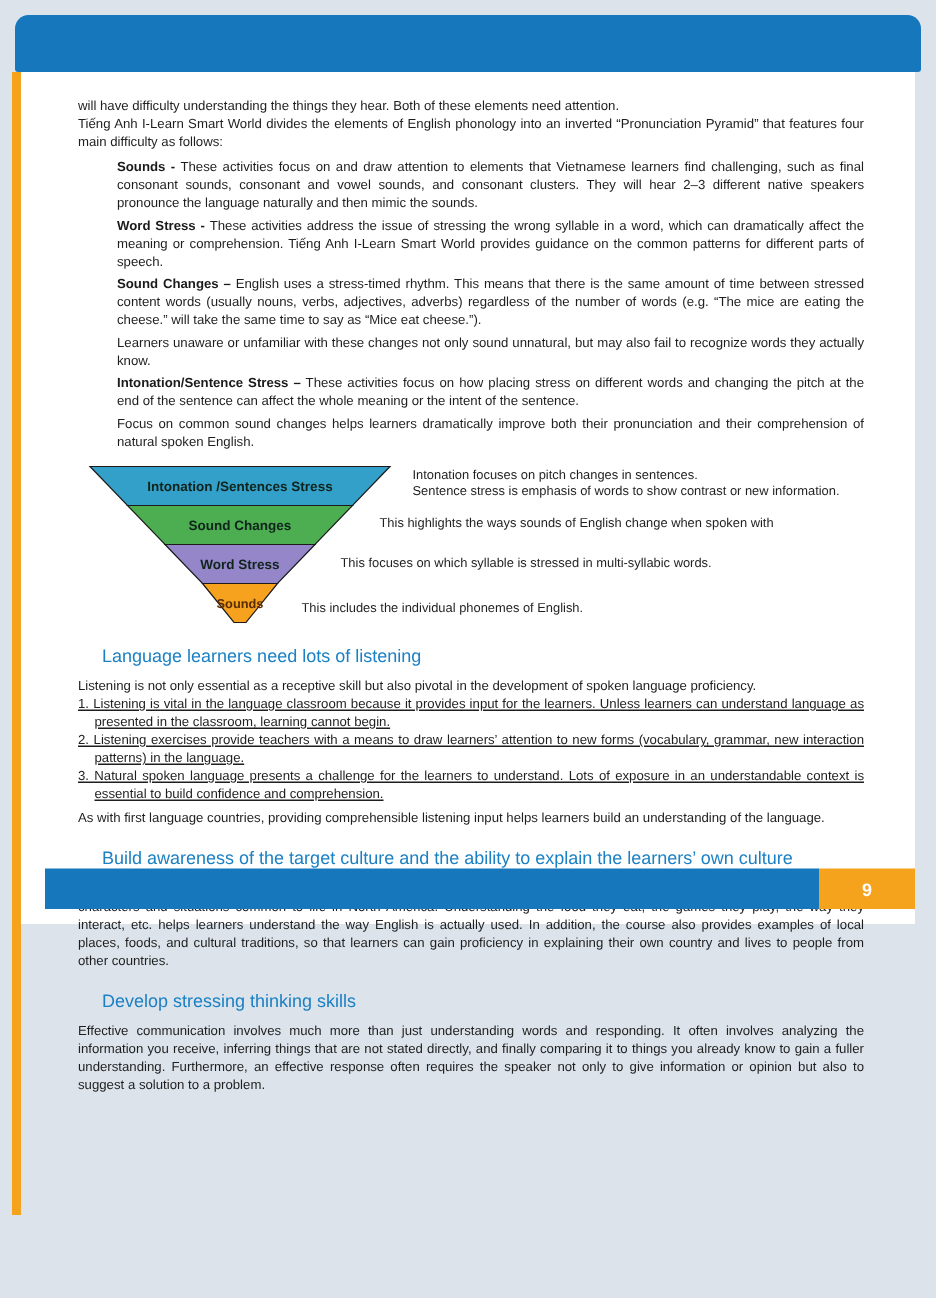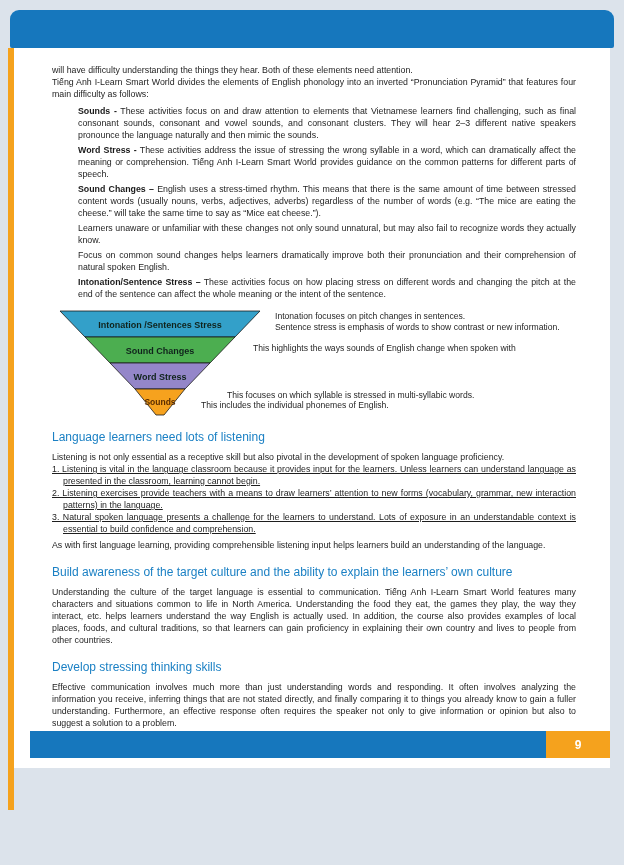--- a/index.html
+++ b/index.html
@@ -10,21 +10,21 @@
   }
   .top-bar {
     position:absolute; left:10px; top:10px; width:604px; height:38px;
     background:#1677bd; border-radius:9px 9px 2px 2px;
   }
   .accent-strip {
     position:absolute; left:8px; top:48px; width:6px; height:762px;
     background:#f5a21d;
   }
   .sheet {
-    position:absolute; left:14px; top:48px; width:596px; height:720px;
+    position:absolute; left:14px; top:48px; width:596px; height:568px;
     background:#ffffff;
   }
   .content { padding:16px 34px 0 38px; }
   p.body {
     font-size:8.8px; line-height:12px; color:#1e1e1e; text-align:justify;
   }
   .intro-last { margin-bottom:5px; }
   .pitem { padding-left:26px; margin:1px 0 3px; }
   .pitem .lead { color:#1a1a1a; }
   .pyr-wrap { position:relative; height:106px; margin:10px 0 6px; }
@@ -34,24 +34,24 @@
     fill:#10231c; text-anchor:middle;
   }
   .pyr-label.small { font-size:8.5px; fill:#5a2d00; }
   .note {
     position:absolute; font-size:8.6px; line-height:11px; color:#1f1f1f;
     white-space:nowrap;
   }
   .note .nl { display:block;padding-left:13px; }
   .n0 { left:210px; top:1px; }
   .n1 { left:188px; top:33px; }
-  .n2 { left:162px; top:80px; }
+  .n2 { left:162px; top:60px; }
   .n3 { left:136px; top:90px;text-align:right; }
   .sec-heading {
-    color:#1b80c4; font-size:12px; font-weight:normal; margin:14px 0 7px;
+    color:#1b80c4; font-size:12px; font-weight:normal; margin:14px 16px 7px;
   }
   .hang { padding-left:11px; text-indent:-11px;text-decoration:underline; }
   .outro { margin-top:4px; }
   .footer {
     position:absolute; left:16px; bottom:10px; width:580px; height:27px;
     display:flex;
   }
   .footer-bar { flex:1; background:#1677bd; }
   .footer-page {
     width:64px; background:#f5a21d; color:#ffffff; font-weight:bold;
@@ -68,22 +68,22 @@
   <div class="sheet">
     <div class="content">
 
       <p class="body">will have difficulty understanding the things they hear. Both of these elements need attention.</p>
       <p class="body intro-last">Tiếng Anh I-Learn Smart World divides the elements of English phonology into an inverted “Pronunciation Pyramid” that features four main difficulty as follows:</p>
 
       <p class="body pitem"><b class="lead">Sounds -</b> <span>These activities focus on and draw attention to elements that Vietnamese learners find challenging, such as final consonant sounds, consonant and vowel sounds, and consonant clusters. They will hear 2–3 different native speakers pronounce the language naturally and then mimic the sounds.</span></p>
       <p class="body pitem"><b class="lead">Word Stress -</b> <span>These activities address the issue of stressing the wrong syllable in a word, which can dramatically affect the meaning or comprehension. Tiếng Anh I-Learn Smart World provides guidance on the common patterns for different parts of speech.</span></p>
       <p class="body pitem"><b class="lead">Sound Changes –</b> <span>English uses a stress-timed rhythm. This means that there is the same amount of time between stressed content words (usually nouns, verbs, adjectives, adverbs) regardless of the number of words (e.g. “The mice are eating the cheese.” will take the same time to say as “Mice eat cheese.”).</span></p>
       <p class="body pitem"><b class="lead"></b> <span>Learners unaware or unfamiliar with these changes not only sound unnatural, but may also fail to recognize words they actually know.</span></p>
+      <p class="body pitem"><b class="lead">Intonation/Sentence Stress –</b> <span>These activities focus on how placing stress on different words and changing the pitch at the end of the sentence can affect the whole meaning or the intent of the sentence.</span></p>
       <p class="body pitem"><b class="lead"></b> <span>Focus on common sound changes helps learners dramatically improve both their pronunciation and their comprehension of natural spoken English.</span></p>
-      <p class="body pitem"><b class="lead">Intonation/Sentence Stress –</b> <span>These activities focus on how placing stress on different words and changing the pitch at the end of the sentence can affect the whole meaning or the intent of the sentence.</span></p>
 
       <div class="pyr-wrap">
         <svg class="pyr-svg" width="204" height="106" viewBox="0 0 204 106">
           <polygon points="2,1 202,1 177,27 27,27" stroke="#1a1a1a" stroke-width="0.8" fill="#33a0c9"></polygon>
           <polygon points="27,27 177,27 152,53 52,53" stroke="#1a1a1a" stroke-width="0.8" fill="#4cae50"></polygon>
           <polygon points="52,53 152,53 127,79 77,79" stroke="#1a1a1a" stroke-width="0.8" fill="#9486c9"></polygon>
           <polygon points="77,79 127,79 106,105 98,105" stroke="#1a1a1a" stroke-width="0.8" fill="#f6a21e"></polygon>
           <text x="102" y="17.5" class="pyr-label">Intonation /Sentences Stress</text>
           <text x="102" y="43.5" class="pyr-label">Sound Changes</text>
           <text x="102" y="69.5" class="pyr-label">Word Stress</text>
@@ -102,21 +102,21 @@
         <div class="note n3">
           <span class="nl">This includes the individual phonemes of English.</span>
         </div>
       </div>
 
       <h2 class="sec-heading">Language learners need lots of listening</h2>
       <p class="body">Listening is not only essential as a receptive skill but also pivotal in the development of spoken language proficiency.</p>
       <p class="body hang">1. Listening is vital in the language classroom because it provides input for the learners. Unless learners can understand language as presented in the classroom, learning cannot begin.</p>
       <p class="body hang">2. Listening exercises provide teachers with a means to draw learners’ attention to new forms (vocabulary, grammar, new interaction patterns) in the language.</p>
       <p class="body hang">3. Natural spoken language presents a challenge for the learners to understand. Lots of exposure in an understandable context is essential to build confidence and comprehension.</p>
-      <p class="body outro">As with first language learning, providing comprehensible listening input helps learners build an understanding of the language.</p>
+      <p class="body outro">As with first language countries, providing comprehensible listening input helps learners build an understanding of the language.</p>
 
       <h2 class="sec-heading">Build awareness of the target culture and the ability to explain the learners’ own culture</h2>
       <p class="body">Understanding the culture of the target language is essential to communication. Tiếng Anh I-Learn Smart World features many characters and situations common to life in North America. Understanding the food they eat, the games they play, the way they interact, etc. helps learners understand the way English is actually used. In addition, the course also provides examples of local places, foods, and cultural traditions, so that learners can gain proficiency in explaining their own country and lives to people from other countries.</p>
 
       <h2 class="sec-heading">Develop stressing thinking skills</h2>
       <p class="body">Effective communication involves much more than just understanding words and responding. It often involves analyzing the information you receive, inferring things that are not stated directly, and finally comparing it to things you already know to gain a fuller understanding. Furthermore, an effective response often requires the speaker not only to give information or opinion but also to suggest a solution to a problem.</p>
 
     </div>
 
     <div class="footer">

